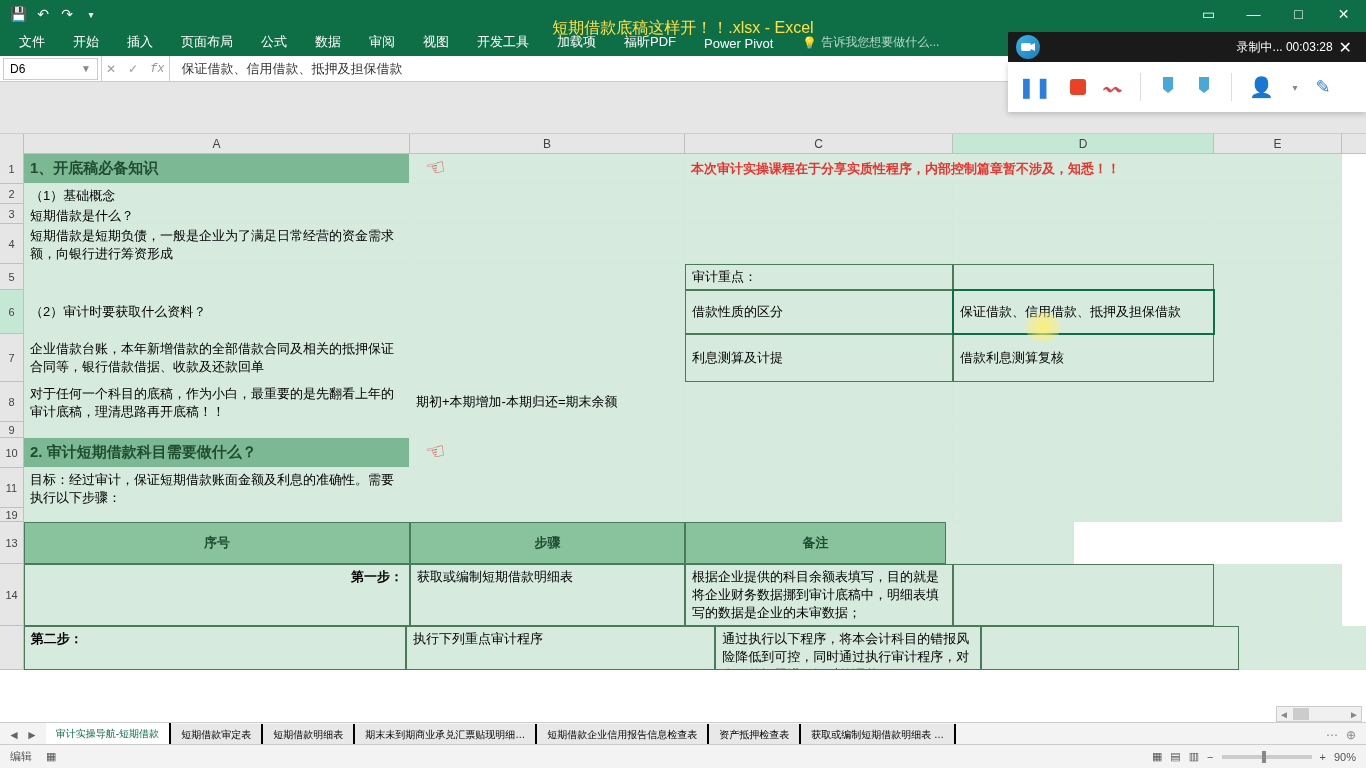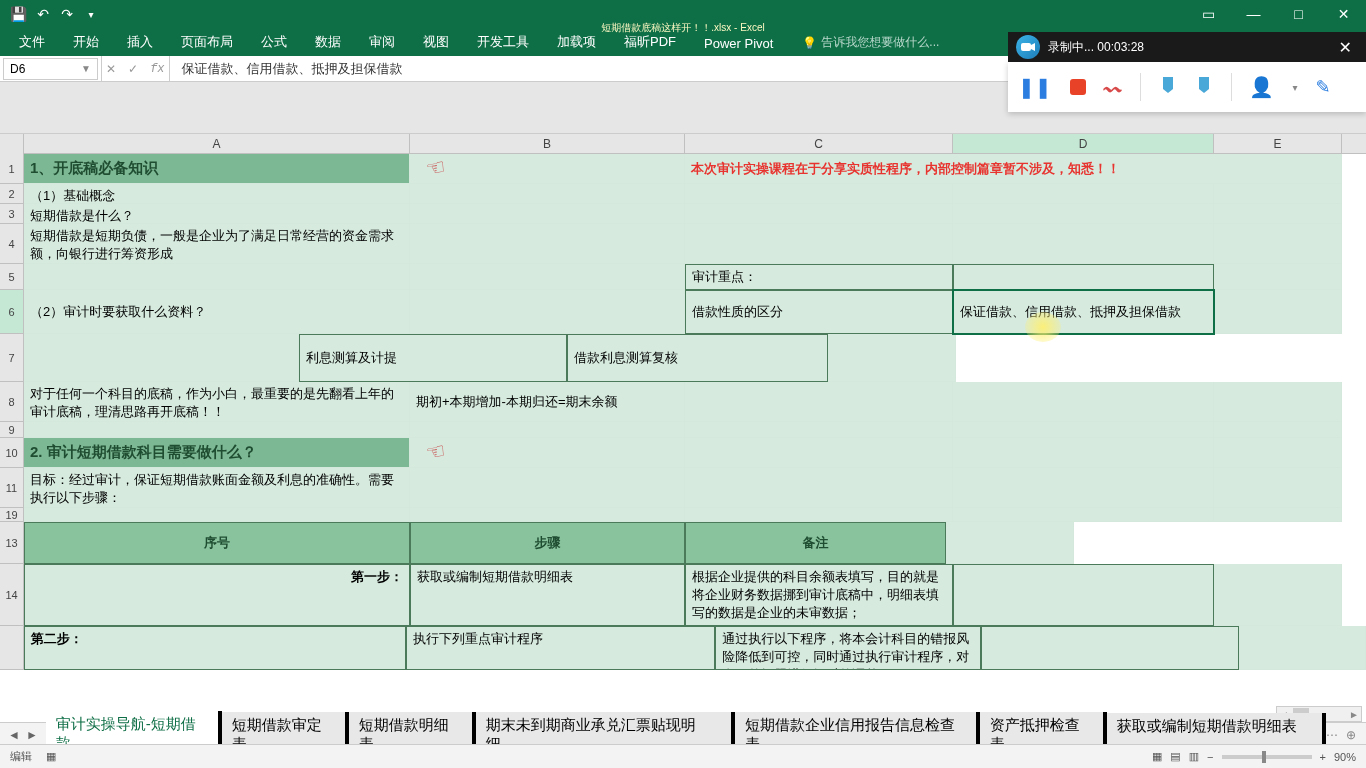--- a/index.html
+++ b/index.html
@@ -1,21 +1,21 @@
 <!DOCTYPE html>
 <html><head>
   <meta charset="utf-8">
   <style>
     * { margin: 0; padding: 0; box-sizing: border-box; }
     body { font-family: "Microsoft YaHei", "Segoe UI", sans-serif; font-size: 12px; background: #fff; overflow: hidden; width: 1366px; height: 768px; position: relative; }
     
     .titlebar { background: #0e6e46; color: #fff; height: 28px; display: flex; align-items: center; position: relative; }
     .qat { display: flex; gap: 6px; padding-left: 10px; align-items: center; color: #fff; }
     .qat-icon { width: 18px; height: 18px; display: inline-flex; align-items: center; justify-content: center; cursor: pointer; font-size: 14px; }
-    .title-center { position: absolute; left: 50%; transform: translateX(-50%); font-size: 10px; color: #fef9c3; margin-top: 28px; }
+    .title-center { position: absolute; left: 50%; transform: translateX(-50%); font-size: 16px; color: #fde047; margin-top: 28px; }
     .win-controls { margin-left: auto; display: flex; align-items: center; height: 100%; }
     .win-btn { width: 45px; height: 100%; display: flex; align-items: center; justify-content: center; cursor: pointer; color: #fff; font-size: 14px; }
     
     .ribbon-tabs { background: #0e6e46; height: 28px; display: flex; align-items: flex-end; padding-left: 5px; color: #fff; }
     .ribbon-tab { padding: 6px 14px 5px; cursor: pointer; font-size: 13px; }
     .tell-me { margin-left: 15px; color: #b8d8cb; font-size: 12px; padding-bottom: 5px; display: flex; align-items: center; gap: 4px; }
     
     .formula-bar { height: 26px; background: #fff; border-bottom: 1px solid #ccc; display: flex; align-items: center; }
     .name-box { width: 95px; height: 22px; margin: 0 3px; border: 1px solid #ccc; padding: 2px 6px; font-size: 12px; display: flex; align-items: center; justify-content: space-between; }
     .name-box-arrow { color: #888; font-size: 10px; }
@@ -43,32 +43,32 @@
     .table-header-green { background: #88c39d; text-align: center; font-weight: bold; color: #1f4d31; border: 1px solid #4a7a5a; }
     .red-text { color: #e8342f; font-weight: bold; }
     
     .hand-icon { color: #c94f4f; font-size: 22px; transform: rotate(-10deg); display: inline-block; padding-left: 10px; }
     
     .yellow-highlight { position: absolute; width: 36px; height: 30px; background: radial-gradient(circle, rgba(255,240,110,0.9) 0%, rgba(255,240,110,0.3) 70%, transparent 100%); border-radius: 50%; pointer-events: none; z-index: 10; }
     
     .sheet-tabs-bar { position: absolute; bottom: 22px; left: 0; right: 0; height: 24px; background: #f3f3f3; border-top: 1px solid #ccc; display: flex; align-items: center; }
     .tab-nav { display: flex; padding: 0 8px; gap: 6px; color: #666; }
     .tab-nav span { cursor: pointer; }
-    .sheet-tab { padding: 4px 10px; font-size: 15px; border-right: 4px solid #000000; cursor: pointer; background: #e8e8e8; }
+    .sheet-tab { padding: 4px 10px; font-size: 10px; border-right: 2px solid #000000; cursor: pointer; background: #e8e8e8; }
     .sheet-tab.active { background: #fff; border-bottom: 2px solid #0e6e46; color: #0e6e46; }
     .sheet-tabs-scroll { margin-left: auto; display: flex; align-items: center; gap: 8px; padding-right: 10px; color: #888; }
     
     .status-bar { position: absolute; bottom: 0; left: 0; right: 0; height: 24px; background: #f3f3f3; border-top: 1px solid #ccc; display: flex; align-items: center; padding: 0 10px; font-size: 11px; color: #555; }
     .status-right { margin-left: auto; display: flex; align-items: center; gap: 8px; }
     .zoom-slider { width: 90px; height: 4px; background: #ccc; position: relative; }
     .zoom-slider::after { content: ''; position: absolute; left: 40px; top: -4px; width: 4px; height: 12px; background: #888; }
     
     .recorder-bar { position: absolute; top: 32px; right: 0; width: 358px; height: 30px; background: #1a1a1a; color: #fff; display: flex; align-items: center; padding: 0 8px; z-index: 100; }
     .recorder-icon { width: 24px; height: 24px; background: linear-gradient(135deg,#3bb4e8,#1e7db8); border-radius: 50%; display: flex; align-items: center; justify-content: center; margin-right: 8px; }
-    .recorder-text { flex: 1; text-align: left; font-size: 12px; }
+    .recorder-text { flex: 1; text-align: right; font-size: 12px; }
     .recorder-close { cursor: pointer; font-size: 16px; padding: 0 6px; }
     
     .recorder-tools { position: absolute; top: 62px; right: 0; width: 358px; height: 50px; background: #fff; display: flex; align-items: center; padding: 0 10px; z-index: 99; box-shadow: 0 2px 6px rgba(0,0,0,0.2); gap: 18px; }
     .rec-tool { cursor: pointer; display: flex; align-items: center; justify-content: center; }
     .pause-icn { color: #2b7de0; font-size: 20px; }
     .stop-icn { width: 16px; height: 16px; background: #e84328; border-radius: 3px; }
     .curve-icn { color: #d84949; font-size: 18px; }
     
     .selected-cell { outline: 2px solid #0e6e46; outline-offset: -1px; position: relative; }
 
@@ -222,20 +222,21 @@
     <div class="row-header active">6</div>
     <div class="cell" style="width:386px;display:flex;align-items:center;">（2）审计时要获取什么资料？</div>
     <div class="cell" style="width:275px"></div>
     <div class="cell dark-border-cell" style="width:268px;display:flex;align-items:center;">借款性质的区分</div>
     <div class="cell dark-border-cell selected-cell" style="width:261px;display:flex;align-items:center;position:relative;">保证借款、信用借款、抵押及担保借款</div>
     <div class="cell" style="width:128px"></div>
   </div>
 
   <div class="grid-row" style="height:48px;">
     <div class="row-header">7</div>
+    <div class="cell" style="width:386px;display:flex;align-items:center;">企业借款台账，本年新增借款的全部借款合同及相关的抵押保证合同等，银行借款借据、收款及还款回单</div>
     <div class="cell" style="width:275px"></div>
     <div class="cell dark-border-cell" style="width:268px;display:flex;align-items:center;">利息测算及计提</div>
     <div class="cell dark-border-cell" style="width:261px;display:flex;align-items:center;">借款利息测算复核</div>
     <div class="cell" style="width:128px"></div>
   </div>
 
   <div class="grid-row" style="height:40px;">
     <div class="row-header">8</div>
     <div class="cell" style="width:386px">对于任何一个科目的底稿，作为小白，最重要的是先翻看上年的审计底稿，理清思路再开底稿！！</div>
     <div class="cell" style="width:275px;display:flex;align-items:center;">期初+本期增加-本期归还=期末余额</div>

